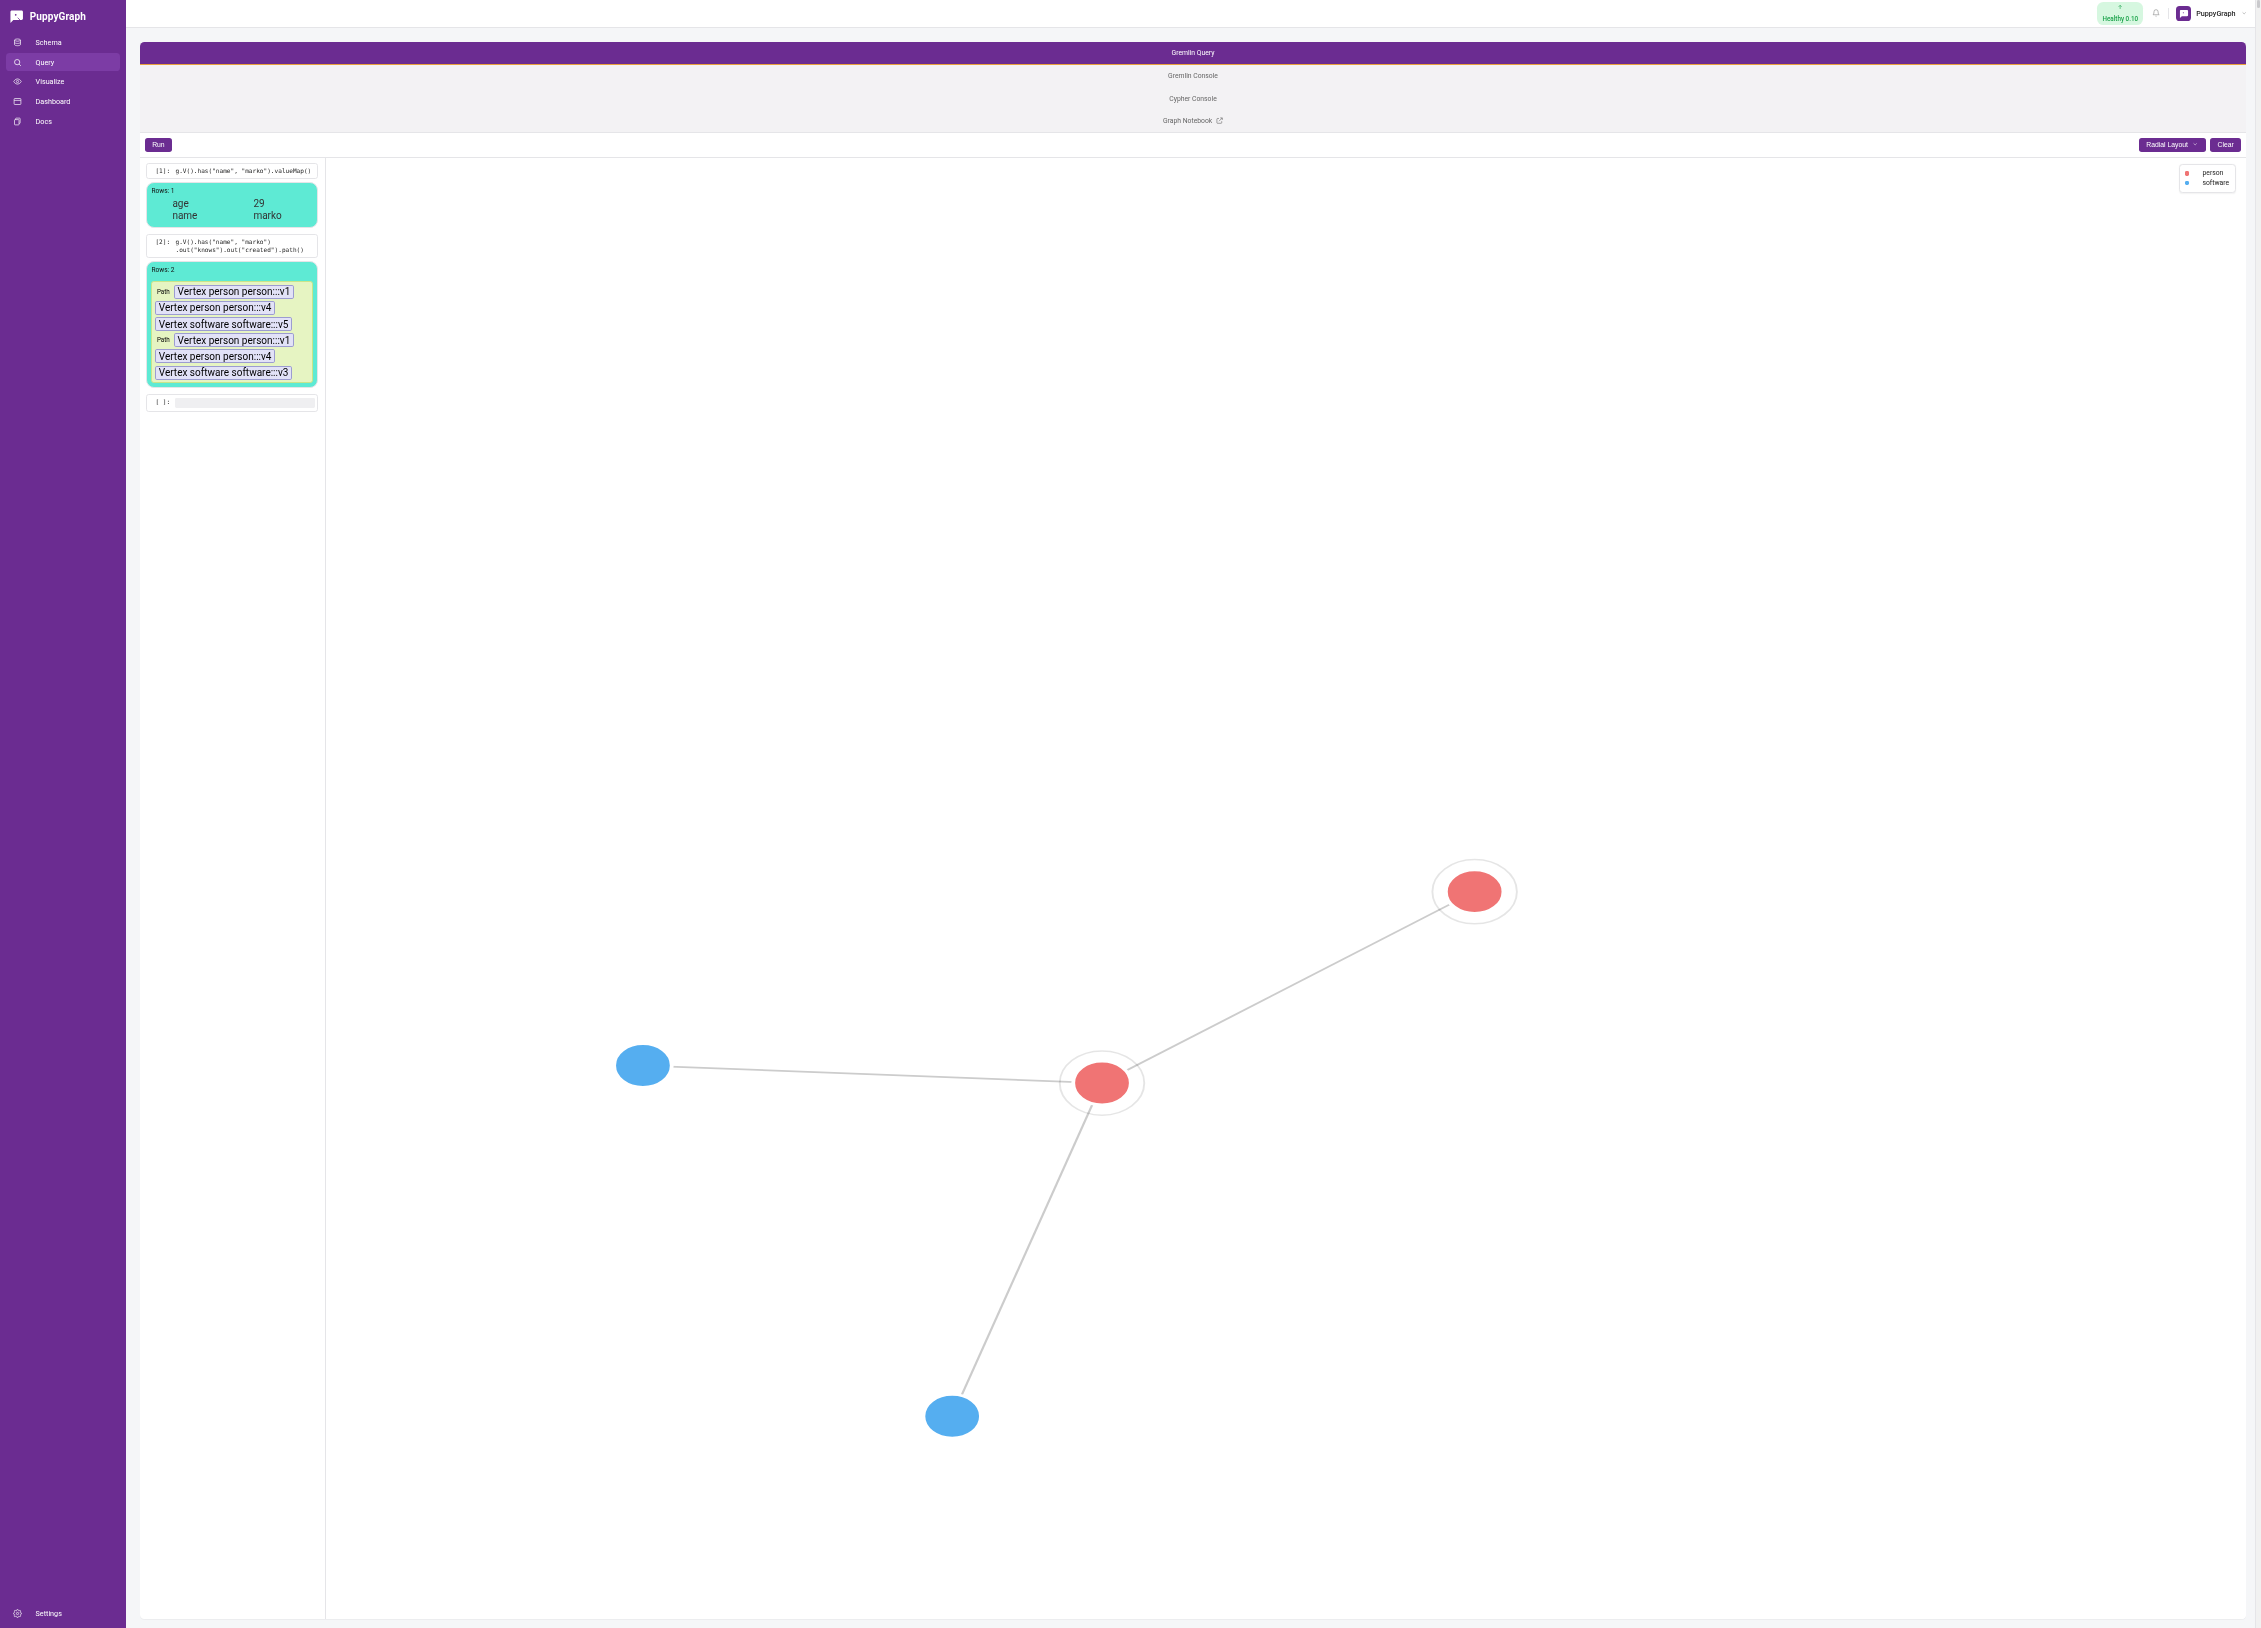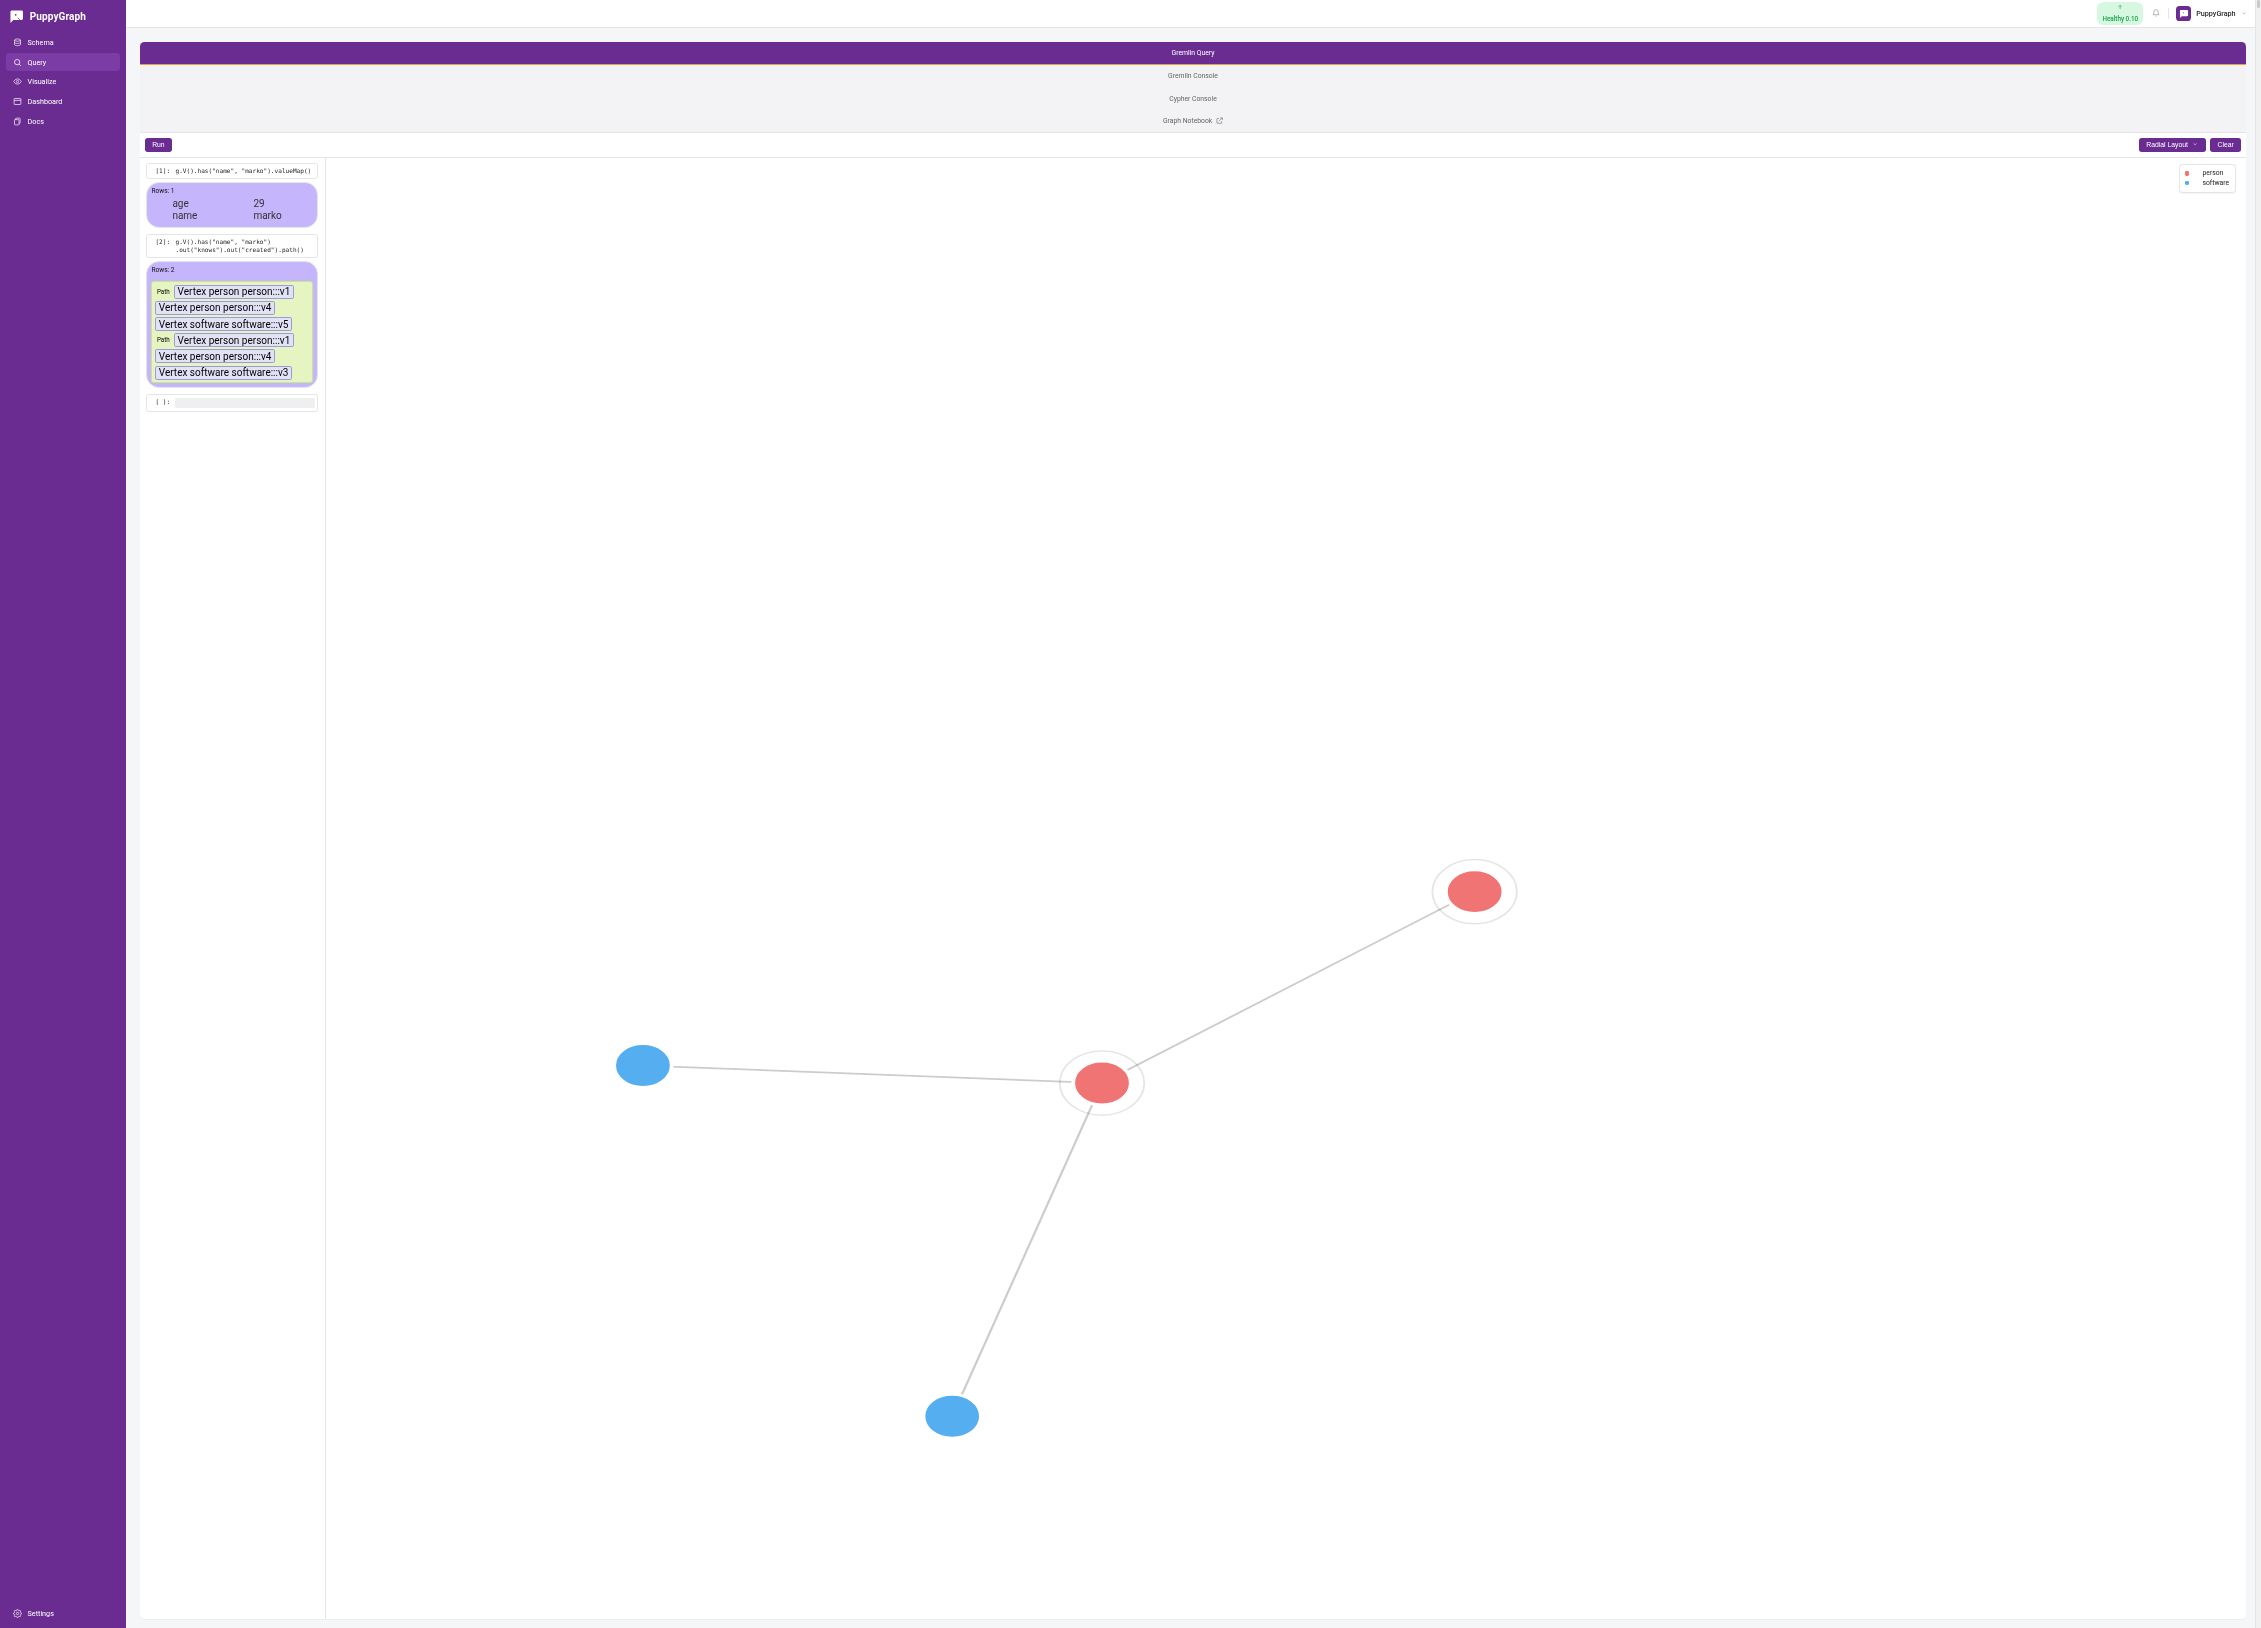--- a/index.html
+++ b/index.html
@@ -32,21 +32,21 @@
   body { background: var(--bg-main); }
 
   .app { display:flex; height:100vh; }
 
   
   .sidebar { width:126px; background: var(--purple); color:#fff; display:flex; flex-direction:column; padding:5.4px 6.3px; flex-shrink:0; }
   .brand { display:flex; align-items:center; gap:5.4px; padding:3.6px 2.7px 9px 2.7px; }
   .brand-icon { width:15.4px; height:15.4px; }
   .brand-name { font-size:10px; font-weight:700; letter-spacing:0.1px; }
   .nav { display:flex; flex-direction:column; gap:1.8px; }
-  .nav-item { display:flex; align-items:center; gap:6px; padding:4.5px 6.3px; border-radius:3.6px; cursor:pointer; font-size:7.2px; }
+  .nav-item { display:flex; align-items:center; gap:14px; padding:4.5px 6.3px; border-radius:3.6px; cursor:pointer; font-size:7.2px; }
   .nav-item.active { background: var(--sidebar-active); }
   .nav-icon { width:9px; height:9px; flex-shrink:0; }
   .nav-spacer { flex:1; }
   .nav-footer { margin-top:auto; }
 
   
   .main { flex:1; display:flex; flex-direction:column; min-width:0; border-right:0.5px solid var(--border-light); background:#fff; }
   .topbar { height:28px; display:flex; align-items:center; justify-content:flex-end; gap:8.1px; padding:0 12.7px; border-bottom:0.5px solid var(--border-light); background:#fff; }
   .badge-health { display:flex; align-items:center; gap:2.7px; background:var(--health-green-bg); color:var(--health-green-text); font-size:6.3px; font-weight:500; padding:2.3px 5.4px; border-radius:6.3px; cursor:default;flex-direction:column; }
   .bell { width:8.1px; height:8.1px; color:#888; cursor:pointer; }
@@ -78,21 +78,21 @@
   .left-pane { width:186px; border-right:0.5px solid var(--border-light); padding:5.4px 6.3px 6.3px 6.3px; overflow-y:auto; }
   .right-pane { flex:1; position:relative; background:#fff; overflow:hidden; }
 
   .cell { margin-bottom:6.3px; }
   .cell-in { display:flex; gap:3.6px; align-items:flex-start; border:0.5px solid var(--border-light); border-radius:2.7px; padding:2.7px 2.7px 2.7px 0; background:#fff; }
   .cell-in.empty {  }
   .cell-label { font-family:"SFMono-Regular",Consolas,monospace; font-size:6.1px; color:#222; min-width:25px; text-align:right; padding:0.5px 1.8px 0 2.7px; white-space:nowrap; }
   .cell-code { font-family:"SFMono-Regular",Consolas,monospace; font-size:6.1px; white-space:pre-wrap; word-break:break-all; flex:1; line-height:1.35; padding-top:0.5px; }
   .cell-input-box { flex:1; background:#efeff1; min-height:10px; border-radius:1.4px; }
 
-  .result-block { border:0.5px solid var(--border-light); border-radius:13px; margin-top:2.7px; padding:2.7px 4.5px 3.6px 4.5px; background:#c4b5fd; }
+  .result-block { border:0.5px solid var(--border-light); border-radius:8px; margin-top:2.7px; padding:2.7px 4.5px 3.6px 4.5px; background:#5eead4; }
   .result-header { font-size:6.6px; color:#111; padding:1.8px 0 2.7px 0; }
   .kv-table { font-size:10px; line-height:1.25;margin-left:21px; }
   .kv-row { display:flex; }
   .kv-key { width:81px; color:#333; }
   .kv-val { color:#333; }
 
   .path-block { background:var(--path-bg); border:0.5px solid #c9e58a; border-radius:2.7px; margin-top:4px; padding:2.7px; font-size:6.3px; }
   .path-row { display:flex; flex-wrap:wrap; gap:2.3px 2.3px; align-items:center; margin-bottom:1.8px; }
   .path-row:last-child { margin-bottom:0; }
   .tag-path { background:transparent; padding:0.5px 1.8px; font-size:6.3px; color:#000; }

